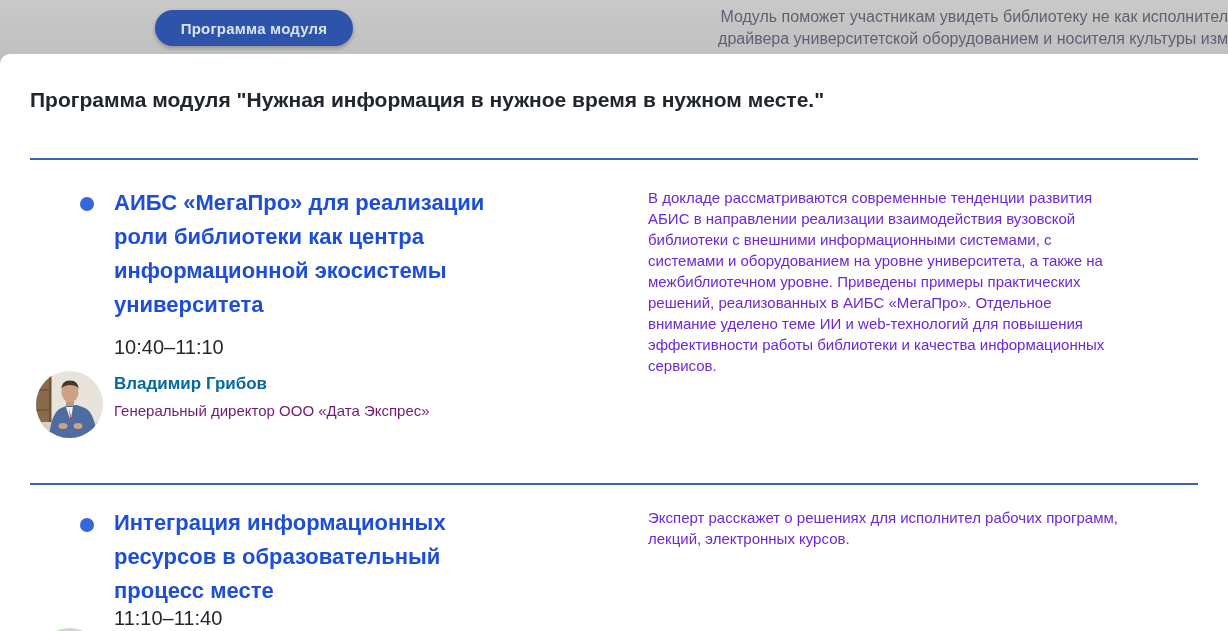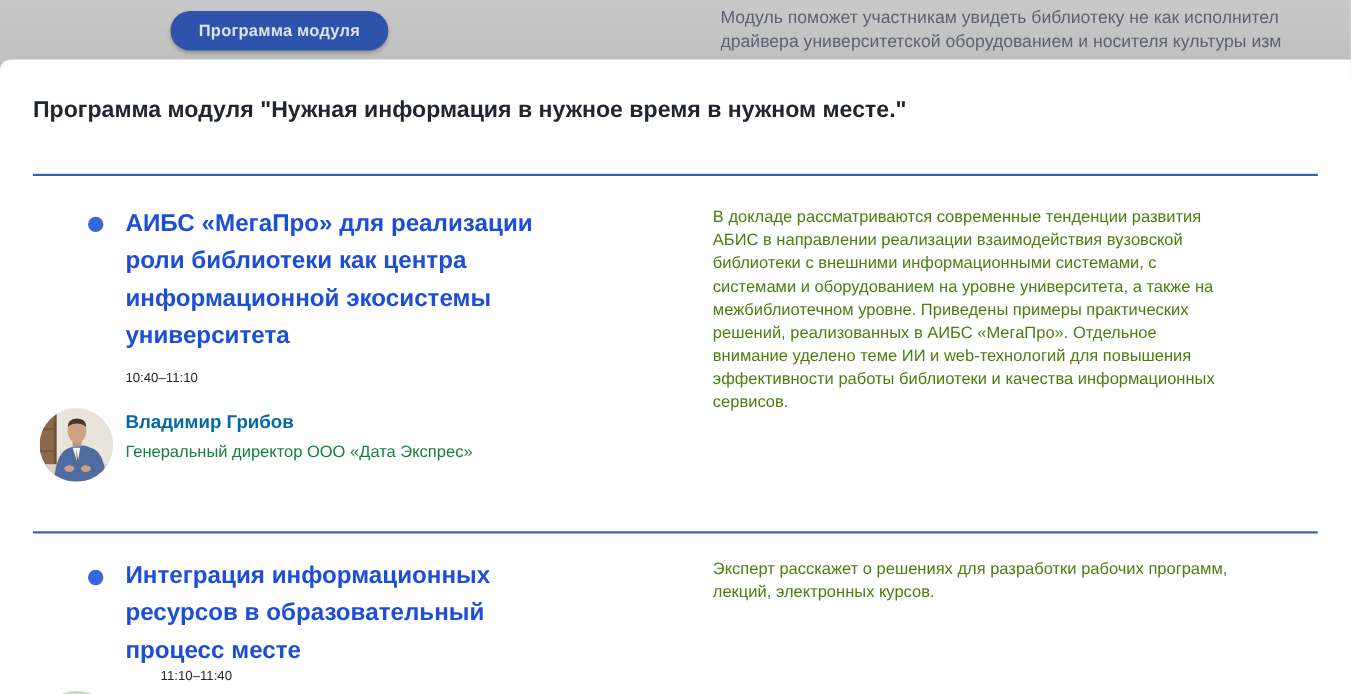--- a/index.html
+++ b/index.html
@@ -38,21 +38,21 @@
     cursor: pointer;
   }
   .topbar-desc {
     left: 655px; top: 6px;
     width: 573px; height: 46px;
     overflow: hidden;
     color: #5d6270;
     font-size: 16px;
     line-height: 22px;
   }
-  .topbar-desc div { white-space: nowrap; }
+  .topbar-desc div { white-space: nowrap; text-align: right; }
 
   
   .panel {
     left: 0; top: 54px;
     width: 1228px; height: 577px;
     background: #ffffff;
     border-radius: 10px 0 0 0;
   }
   .page-title {
     left: 30px; top: 88px;
@@ -77,38 +77,38 @@
   }
   .session-title {
     color: #1d4ed8;
     font-size: 22px;
     font-weight: 700;
     line-height: 34px;
     cursor: pointer;
   }
   .session-time {
     color: #24292e;
-    font-size: 12px;
+    font-size: 20px;
   }
   .session-desc {
     left: 648px;
     width: 474px;
-    color: #4d7c0f;
+    color: #6d28d9;
     font-size: 15px;
     line-height: 21px;
   }
   .speaker-name {
     left: 114px; top: 374px;
     color: #0369a1;
     font-size: 17px;
     font-weight: 700;
   }
   .speaker-role {
     left: 114px; top: 402px;
-    color: #15803d;
+    color: #701a75;
     font-size: 15px;
   }
   .avatar {
     left: 36px; top: 371px;
     width: 67px; height: 67px;
     border-radius: 50%;
     overflow: hidden;
   }
   .avatar-next {
     left: 36px; top: 628px;
@@ -171,17 +171,17 @@
 <div class="abs speaker-role">Генеральный директор ООО «Дата Экспрес»</div>
 
 <div class="abs session-desc" style="top:187px;">В докладе рассматриваются современные тенденции развития АБИС в направлении реализации взаимодействия вузовской библиотеки с внешними информационными системами, с системами и оборудованием на уровне университета, а также на межбиблиотечном уровне. Приведены примеры практических решений, реализованных в АИБС «МегаПро». Отдельное внимание уделено теме ИИ и web-технологий для повышения эффективности работы библиотеки и качества информационных сервисов.</div>
 
 <div class="abs divider divider-2"></div>
 
 <div class="abs bullet" style="left:80px; top:518px;"></div>
 
 <div class="abs session-title" style="left:114px; top:506px; width:415px;">Интеграция информационных ресурсов в образовательный процесс месте</div>
 
-<div class="abs session-time" style="left:114px; top:607px;margin-left:32px;">11:10–11:40</div>
+<div class="abs session-time" style="left:114px; top:607px;">11:10–11:40</div>
 
-<div class="abs session-desc" style="top:507px;">Эксперт расскажет о решениях для разработки рабочих программ, лекций, электронных курсов.</div>
+<div class="abs session-desc" style="top:507px;">Эксперт расскажет о решениях для исполнител рабочих программ, лекций, электронных курсов.</div>
 
 <div class="abs avatar-next"></div>
 
 </body></html>

